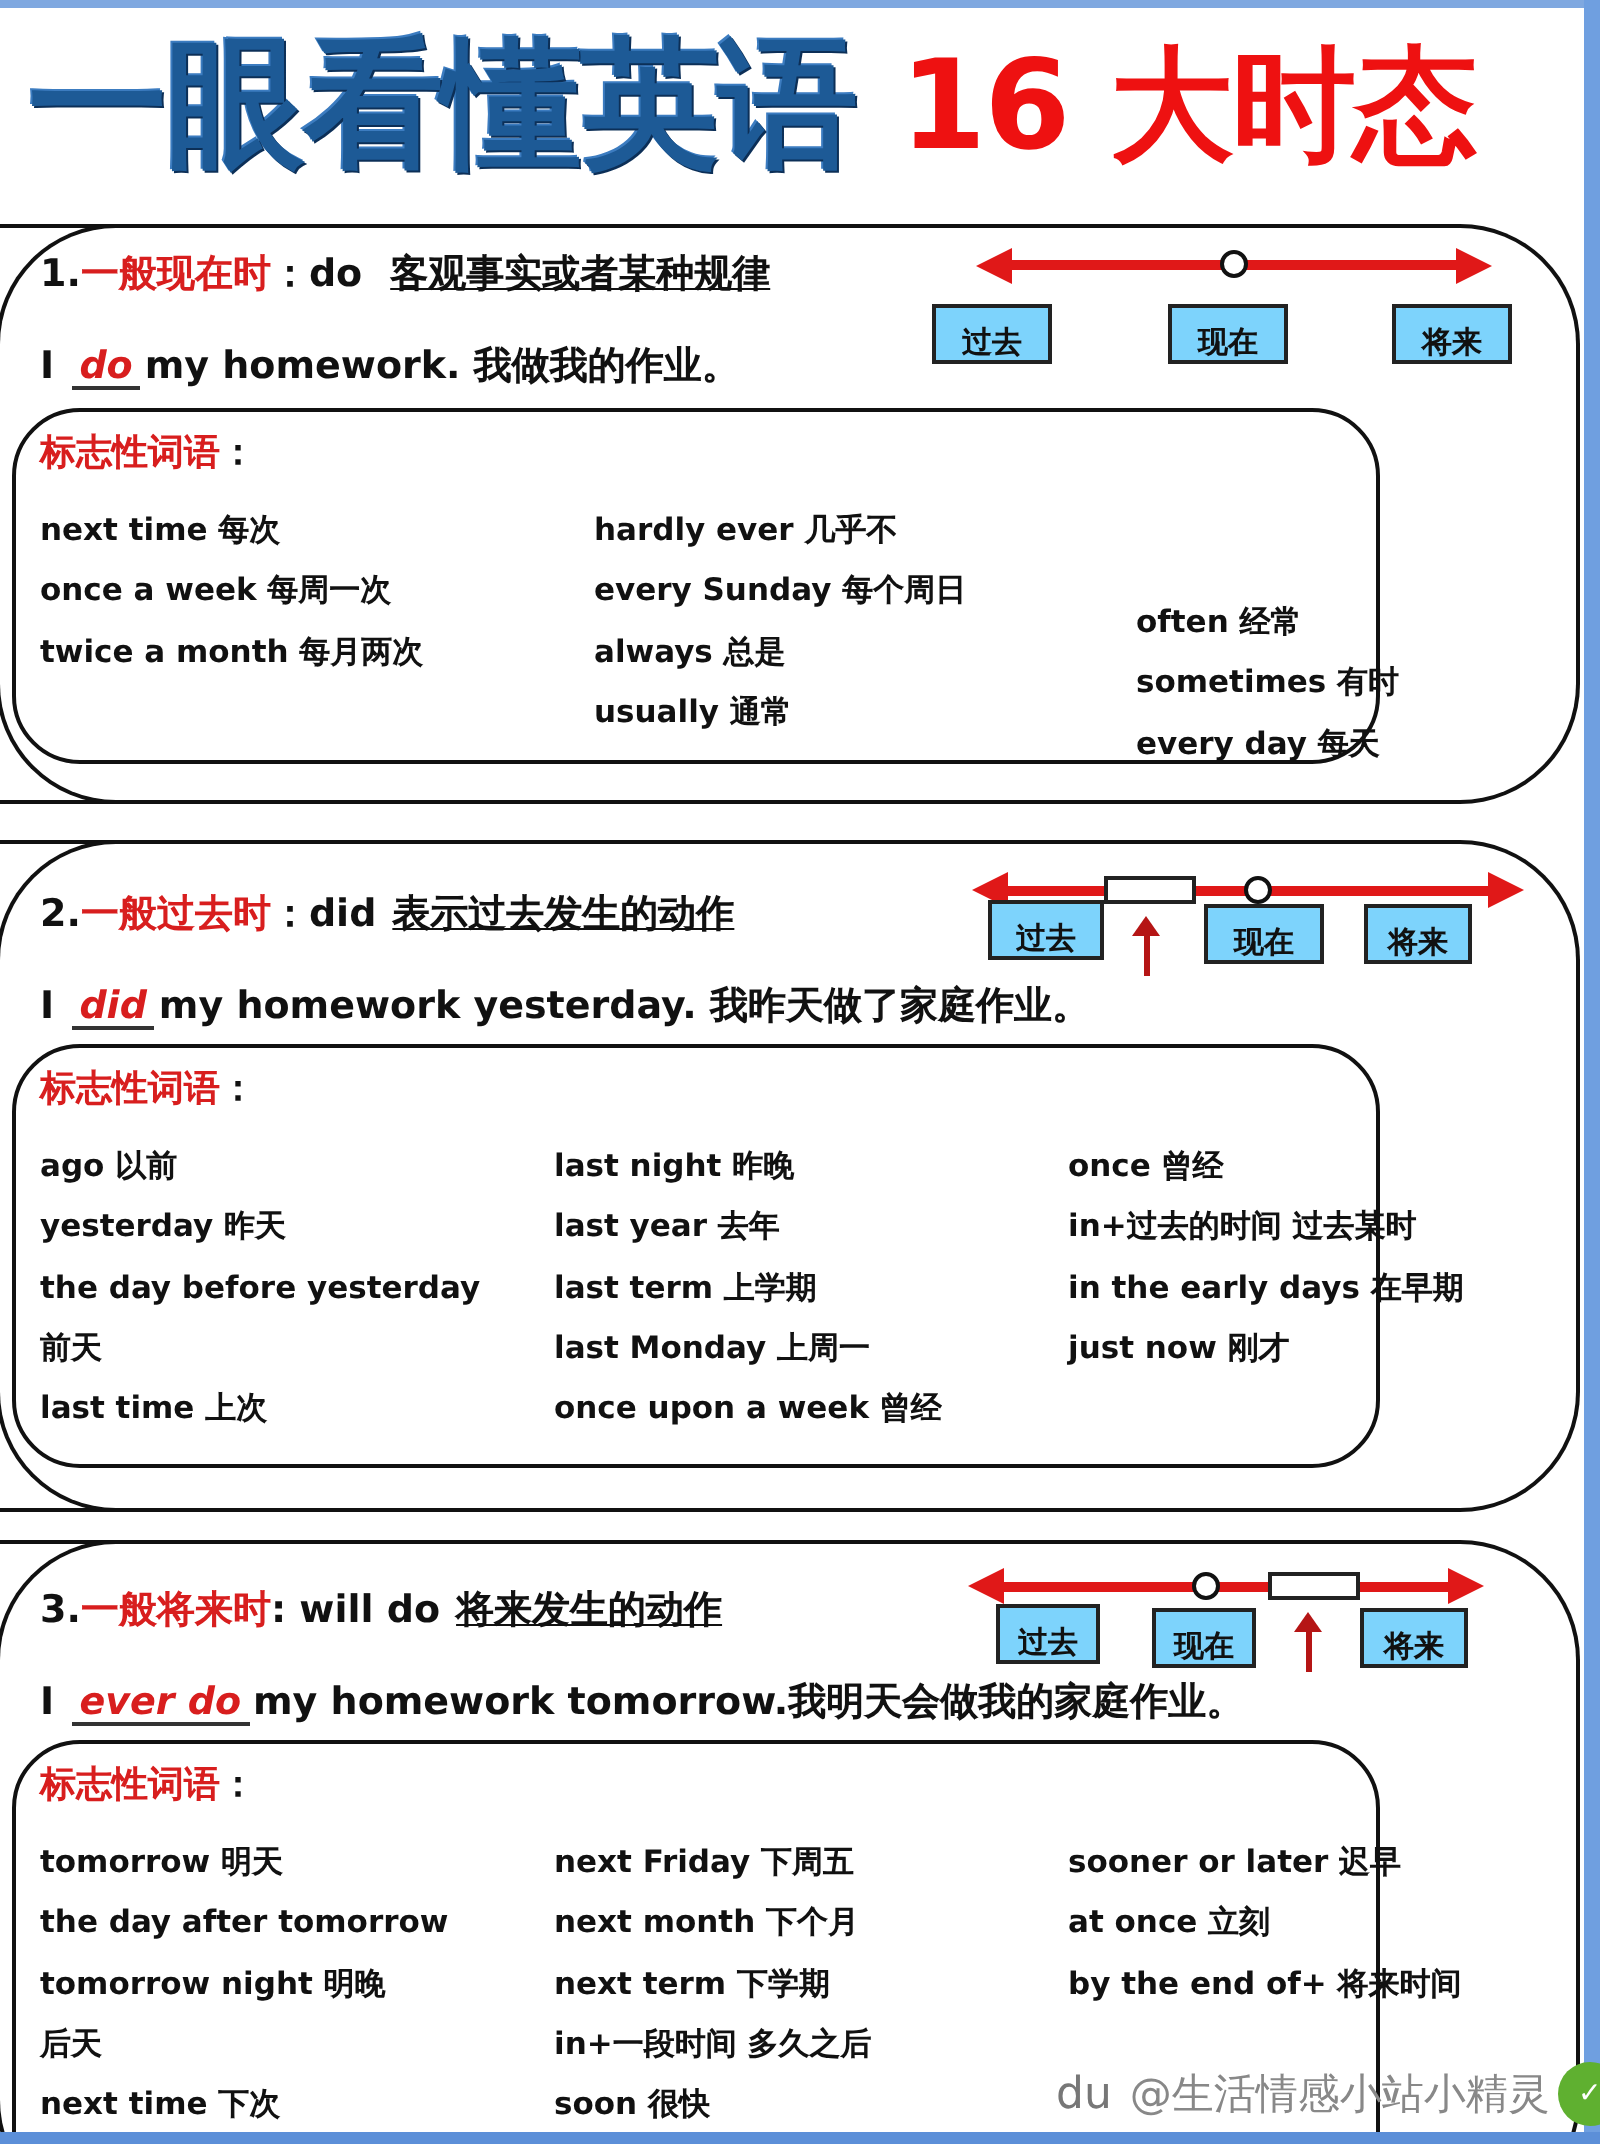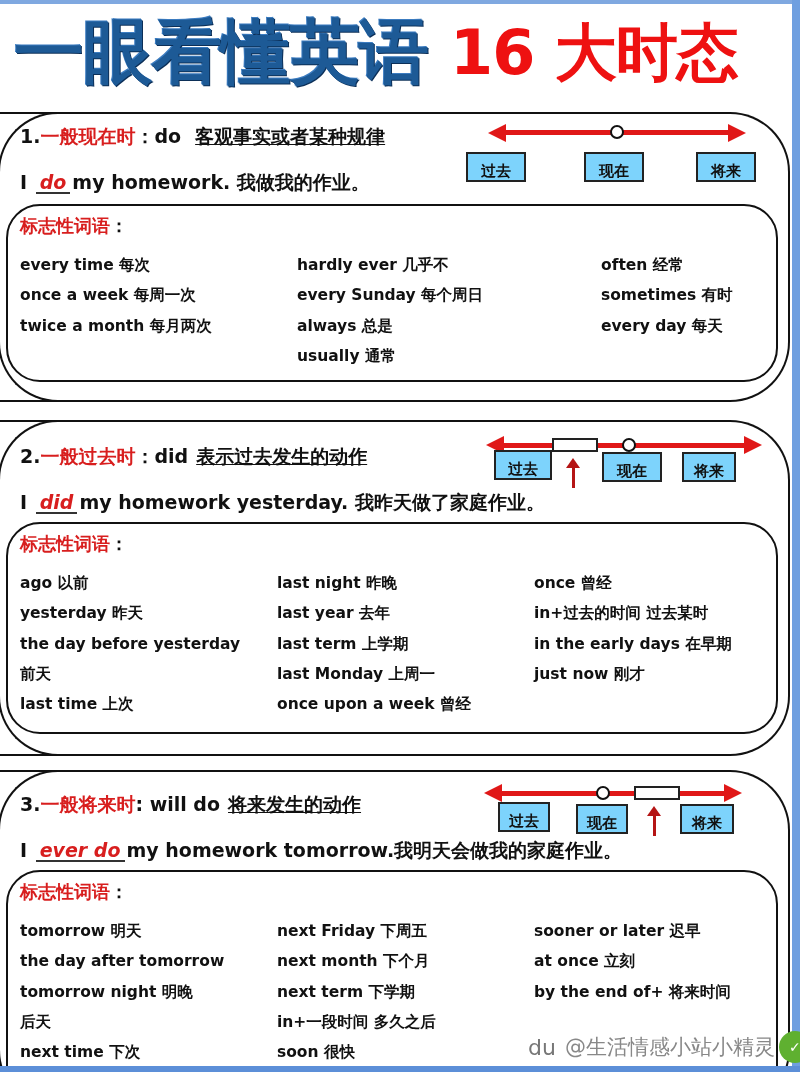--- a/index.html
+++ b/index.html
@@ -45,21 +45,21 @@
 
   .example {
     position: absolute; left: 20px; font-size: 19px; font-weight: bold; white-space: nowrap;
   }
   .example .verb {
     display: inline-block; color: #d81e1e; font-style: italic;
     border-bottom: 2px solid #333; padding: 0 4px; margin: 0 2px; line-height: 20px;
   }
 
   .signal-box {
-    position: absolute; left: 6px; width: 772px;
+    position: absolute; left: 6px; width: 684px;
     border: 2px solid #111; border-radius: 34px; background: #fff;
   }
   .signal-title {
     position: absolute; left: 12px; top: 8px; font-size: 18px; font-weight: bold; color: #d81e1e;
   }
   .signal-title .colon { color: #111; }
   .col { position: absolute; top: 44px; }
   .col div { font-size: 15.5px; font-weight: bold; height: 30.3px; line-height: 30px; white-space: nowrap; }
 
   .timeline { position: absolute; }
@@ -115,31 +115,31 @@
     <div class="tl-arrow-r" style="left:262px;top:2px;"></div>
     <div class="tl-dot" style="left:144px;top:3px;"></div>
     <div class="tl-label" style="left:0;top:30px;width:60px;">过去</div>
     <div class="tl-label" style="left:118px;top:30px;width:60px;">现在</div>
     <div class="tl-label" style="left:230px;top:30px;width:60px;">将来</div>
   </div>
 
   <div class="signal-box" style="top:90px;height:178px;">
     <div class="signal-title"><span>标志性词语</span><span class="colon">：</span></div>
     <div class="col" style="left:12px;">
-      <div>every time  每次</div>
+      <div>next time  每次</div>
       <div>once a week 每周一次</div>
       <div>twice a month 每月两次</div>
     </div>
     <div class="col" style="left:289px;">
       <div>hardly ever  几乎不</div>
       <div>every Sunday  每个周日</div>
       <div>always 总是</div>
       <div>usually 通常</div>
     </div>
-    <div class="col" style="left:593px;">
+    <div class="col" style="left:560px;margin-top:46px;">
       <div>often 经常</div>
       <div>sometimes  有时</div>
       <div>every day 每天</div>
     </div>
   </div>
 </div>
 
 <div class="section" style="top:420px;height:336px;">
   <div class="heading" style="top:22px;">
     <span class="num">2.</span><span class="name">一般过去时</span><span class="form">：did</span><span class="desc" style="margin-left:8px;">表示过去发生的动作</span>

